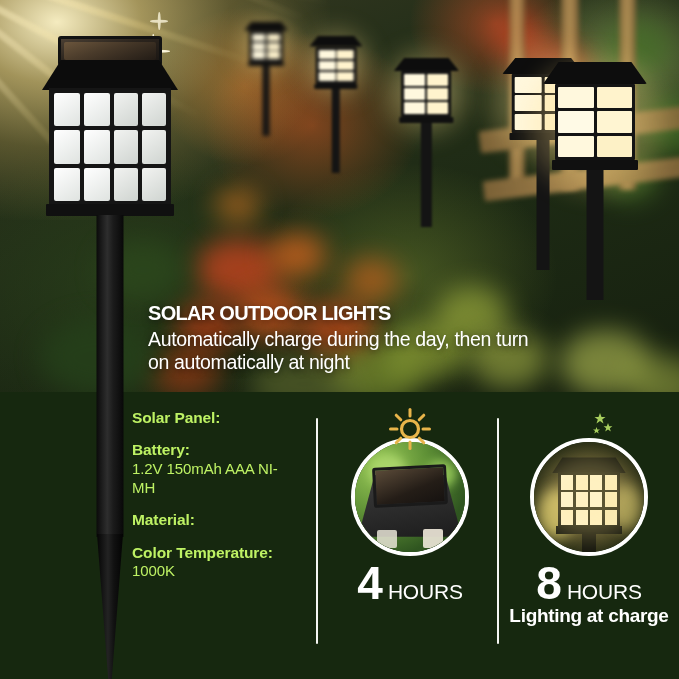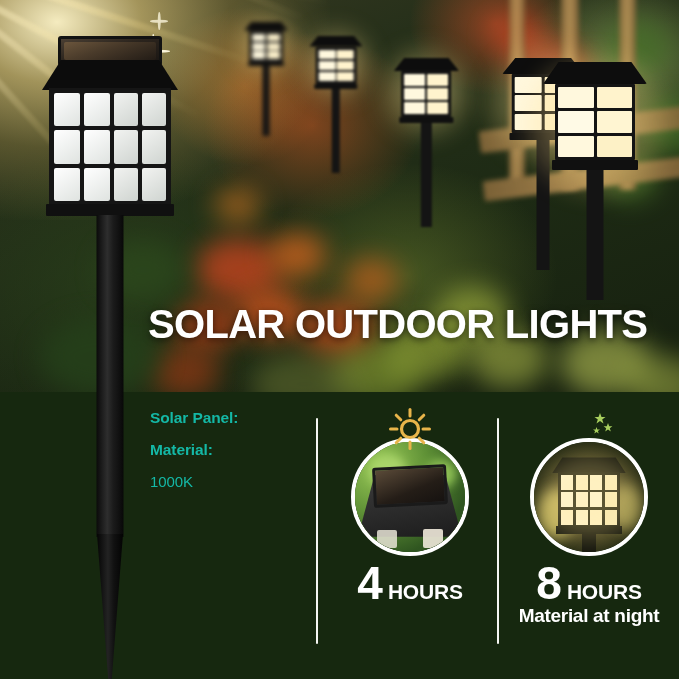--- a/index.html
+++ b/index.html
@@ -119,44 +119,44 @@
     clip-path:polygon(0 0,100% 0,56% 100%,44% 100%);
   }
 
   
   .panel {
     position:absolute; left:0; top:392px; width:679px; height:287px;
     background:#16280f;
   }
   .divider { position:absolute; width:2px; background:#f4f6f2; border-radius:1px; }
 
-  .specs { position:absolute; left:150px; top:16px; width:160px; color:#14b8a6; }
+  .specs { position:absolute; left:132px; top:16px; width:160px; color:#bef264; }
   .spec { margin-bottom:13px; }
   .spec-label { font-size:15.5px; font-weight:bold; letter-spacing:-.1px; line-height:1.25; }
   .spec-value { font-size:15px; font-weight:normal; letter-spacing:-.1px; line-height:1.25; }
 
   .feature { position:absolute; text-align:center; color:#fff; width:162px; }
   .circle-wrap { position:relative; width:118px; height:118px; margin:0 auto; }
   .circle {
     position:absolute; inset:0; border-radius:50%;
     border:4px solid #ffffff; overflow:hidden;
   }
   .topicon { position:absolute; left:50%; transform:translateX(-50%); top:-32px; z-index:3; }
 
   .hours-line { margin-top:6px; display:flex; align-items:baseline; justify-content:center; gap:6px; }
   .big-num { font-size:46px; font-weight:bold; line-height:.92; letter-spacing:-1px; }
-  .hours-word { font-size:21px; font-weight:bold; letter-spacing:-.2px; }
+  .hours-word { font-size:21px; font-weight:normal; letter-spacing:-.2px; }
   .caption { font-size:19px; font-weight:bold; line-height:1.12; margin-top:1px; letter-spacing:-.3px; }
 
   
   .headline {
     position:absolute; left:148px; top:303px; z-index:8; color:#fff;
     text-shadow:0 2px 7px rgba(0,0,0,.55);
   }
-  .h-title { font-size:40px; font-weight:bold; letter-spacing:-.7px; line-height:1.05; }
+  .h-title { font-size:20px; font-weight:bold; letter-spacing:-.7px; line-height:1.05; }
   .h-sub { font-size:19.5px; font-weight:normal; line-height:1.16; margin-top:4px; letter-spacing:-.35px; max-width:400px; }
 </style>
 </head>
 <body>
 
 <div id="page">
 
   <div class="photo">
 
     <div class="flare"></div>
@@ -311,37 +311,41 @@
 
     <div class="sparkle" style="left:136px;top:34px;width:34px;height:34px;"></div>
     <div class="sparkle" style="left:150px;top:12px;width:18px;height:18px;opacity:.8;"></div>
   </div>
 
   <div class="hero-postmain" style="left:110px;top:215px;"></div>
   <div class="hero-spike" style="left:110px;top:534px;"></div>
 
   <div class="headline">
     <div class="h-title">SOLAR OUTDOOR LIGHTS</div>
+    <div class="h-sub">Automatically charge during the day, then turn on automatically at night</div>
   </div>
 
   <div class="panel">
 
     <div class="divider" style="left:316px;top:26px;height:226px;"></div>
     <div class="divider" style="left:497px;top:26px;height:226px;"></div>
 
     <div class="specs">
       <div class="spec">
         <div class="spec-label">Solar Panel:</div>
       </div>
       <div class="spec">
+        <div class="spec-label">Battery:</div>
+        <div class="spec-value">1.2V 150mAh AAA NI-MH</div>
+      </div>
+      <div class="spec">
         <div class="spec-label">Material:</div>
       </div>
       <div class="spec">
-      </div>
-      <div class="spec">
+        <div class="spec-label">Color Temperature:</div>
         <div class="spec-value">1000K</div>
       </div>
     </div>
 
     <div class="feature" style="left:329px;top:46px;">
       <div class="circle-wrap">
         <div class="topicon">
           <svg width="46" height="46" viewBox="0 0 46 46">
             <circle cx="23" cy="23" r="8.5" fill="none" stroke="#e8b44a" stroke-width="3.2"></circle>
             <g stroke="#e8b44a" stroke-width="3" stroke-linecap="round">
@@ -413,17 +417,17 @@
           </div>
           <div style="position:absolute;left:50%;top:76%;transform:translateX(-50%);width:66px;height:8px;background:#12140c;"></div>
           <div style="position:absolute;left:50%;top:82%;transform:translateX(-50%);width:14px;height:22px;background:#10120b;"></div>
           <div style="position:absolute;left:50%;top:50%;transform:translate(-50%,-50%);width:96px;height:86px;border-radius:50%;background:rgba(255,228,140,.30);filter:blur(12px);"></div>
         </div>
       </div>
       <div class="hours-line">
         <span class="big-num">8</span>
         <span class="hours-word">HOURS</span>
       </div>
-      <div class="caption">Material at night</div>
+      <div class="caption">Lighting at charge</div>
     </div>
 
   </div>
 </div>
 
 </body></html>

